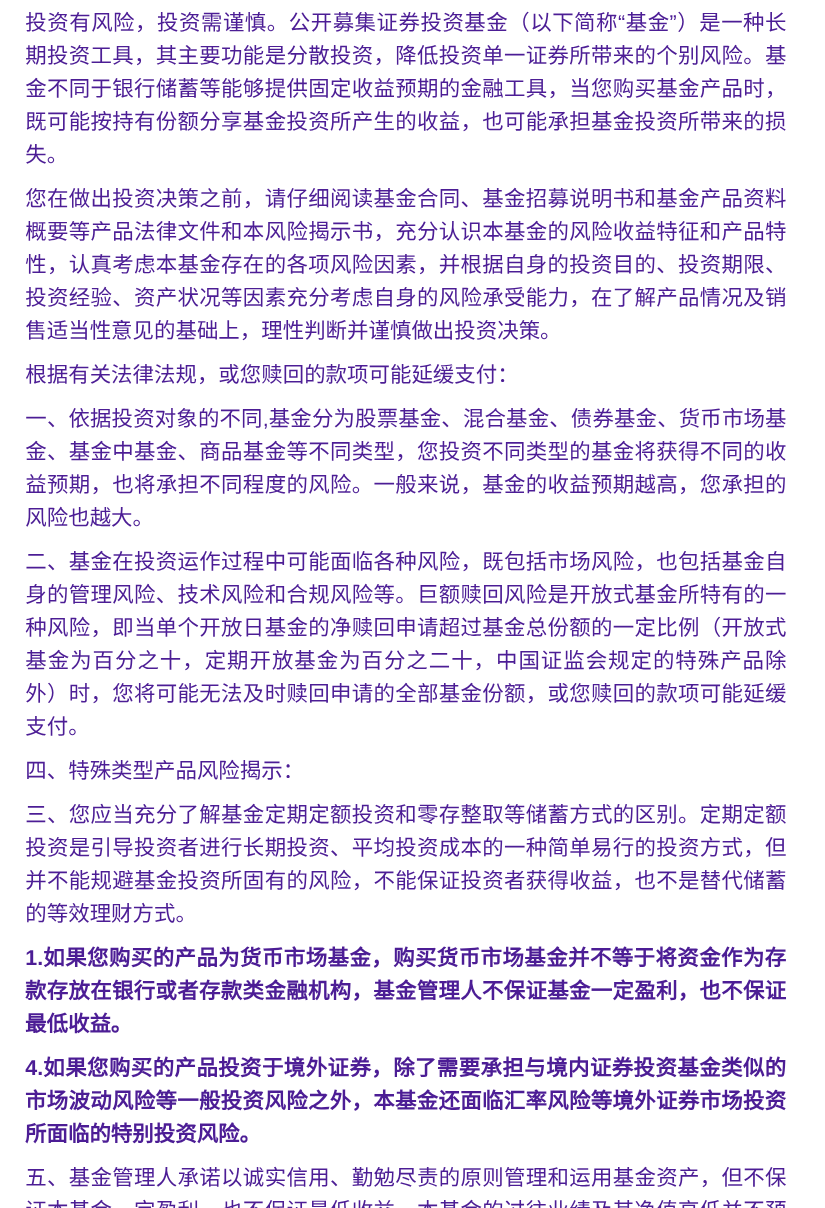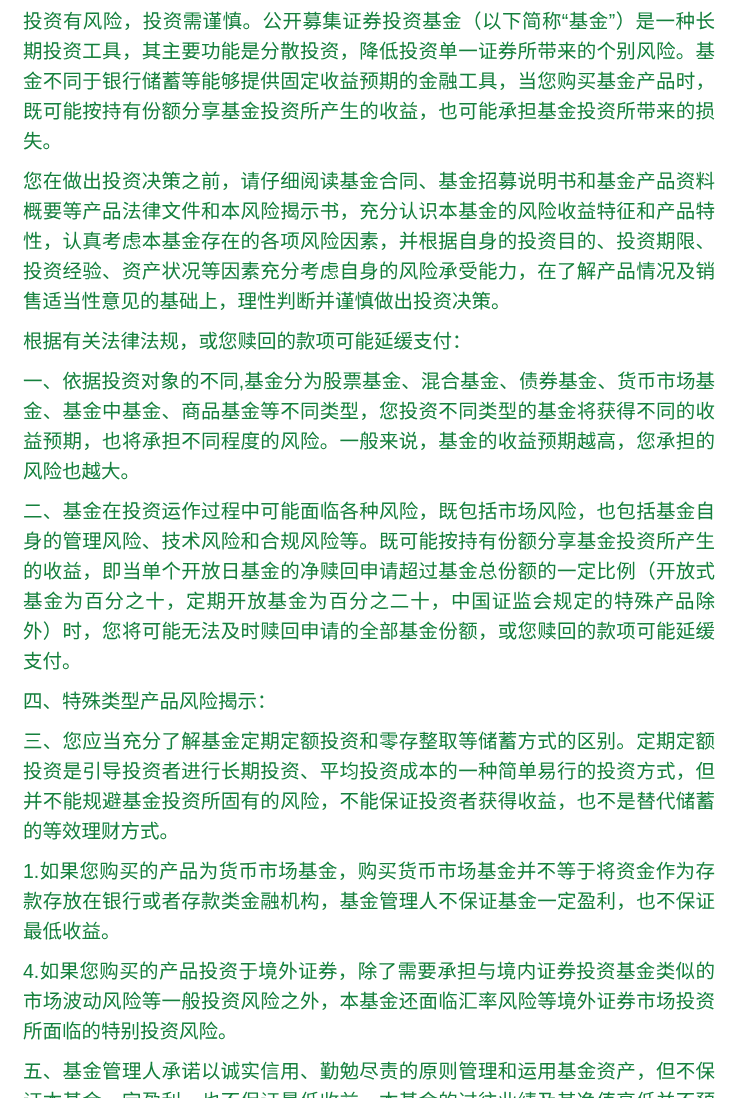--- a/index.html
+++ b/index.html
@@ -18,49 +18,50 @@
   .risk-document {
     box-sizing: border-box;
     width: 750px;
     padding: 6px 24px 14px 23px;
     background: #ffffff;
   }
   .risk-paragraph {
     margin: 0 11px 10px 0;
     font-size: 19.5px;
     line-height: 30px;
-    color: #15803d;
+    color: #4c1d95;
     text-align: justify;
     text-justify: inter-ideograph;
     letter-spacing: 0px;
     word-break: break-all;
     white-space: normal;
   }
   .risk-paragraph:last-child {
     margin-bottom: 0;
   }
   
   .risk-paragraph.sub-item {
     margin-bottom: 10px;
+    font-weight: bold;
   }
 </style>
 </head>
 <body>
 
 <div class="risk-document">
 
   <p class="risk-paragraph">投资有风险，投资需谨慎。公开募集证券投资基金（以下简称“基金”）是一种长期投资工具，其主要功能是分散投资，降低投资单一证券所带来的个别风险。基金不同于银行储蓄等能够提供固定收益预期的金融工具，当您购买基金产品时，既可能按持有份额分享基金投资所产生的收益，也可能承担基金投资所带来的损失。</p>
 
   <p class="risk-paragraph">您在做出投资决策之前，请仔细阅读基金合同、基金招募说明书和基金产品资料概要等产品法律文件和本风险揭示书，充分认识本基金的风险收益特征和产品特性，认真考虑本基金存在的各项风险因素，并根据自身的投资目的、投资期限、投资经验、资产状况等因素充分考虑自身的风险承受能力，在了解产品情况及销售适当性意见的基础上，理性判断并谨慎做出投资决策。</p>
 
   <p class="risk-paragraph">根据有关法律法规，或您赎回的款项可能延缓支付：</p>
 
   <p class="risk-paragraph">一、依据投资对象的不同,基金分为股票基金、混合基金、债券基金、货币市场基金、基金中基金、商品基金等不同类型，您投资不同类型的基金将获得不同的收益预期，也将承担不同程度的风险。一般来说，基金的收益预期越高，您承担的风险也越大。</p>
 
-  <p class="risk-paragraph">二、基金在投资运作过程中可能面临各种风险，既包括市场风险，也包括基金自身的管理风险、技术风险和合规风险等。既可能按持有份额分享基金投资所产生的收益，即当单个开放日基金的净赎回申请超过基金总份额的一定比例（开放式基金为百分之十，定期开放基金为百分之二十，中国证监会规定的特殊产品除外）时，您将可能无法及时赎回申请的全部基金份额，或您赎回的款项可能延缓支付。</p>
+  <p class="risk-paragraph">二、基金在投资运作过程中可能面临各种风险，既包括市场风险，也包括基金自身的管理风险、技术风险和合规风险等。巨额赎回风险是开放式基金所特有的一种风险，即当单个开放日基金的净赎回申请超过基金总份额的一定比例（开放式基金为百分之十，定期开放基金为百分之二十，中国证监会规定的特殊产品除外）时，您将可能无法及时赎回申请的全部基金份额，或您赎回的款项可能延缓支付。</p>
 
   <p class="risk-paragraph">四、特殊类型产品风险揭示：</p>
 
   <p class="risk-paragraph">三、您应当充分了解基金定期定额投资和零存整取等储蓄方式的区别。定期定额投资是引导投资者进行长期投资、平均投资成本的一种简单易行的投资方式，但并不能规避基金投资所固有的风险，不能保证投资者获得收益，也不是替代储蓄的等效理财方式。</p>
 
   <p class="risk-paragraph sub-item">1.如果您购买的产品为货币市场基金，购买货币市场基金并不等于将资金作为存款存放在银行或者存款类金融机构，基金管理人不保证基金一定盈利，也不保证最低收益。</p>
 
   <p class="risk-paragraph sub-item">4.如果您购买的产品投资于境外证券，除了需要承担与境内证券投资基金类似的市场波动风险等一般投资风险之外，本基金还面临汇率风险等境外证券市场投资所面临的特别投资风险。</p>
 
 

